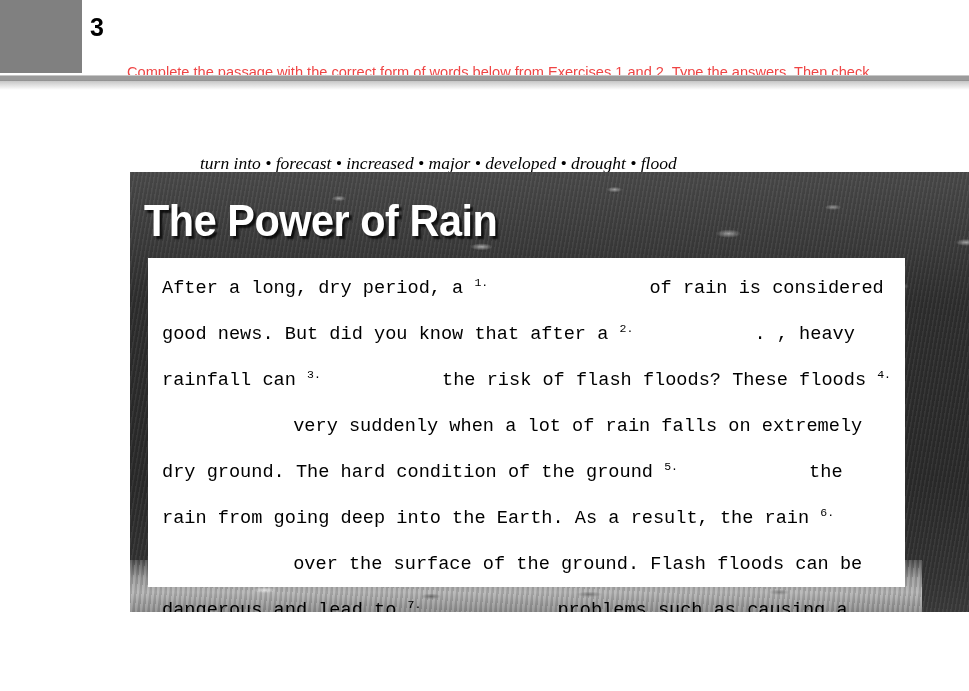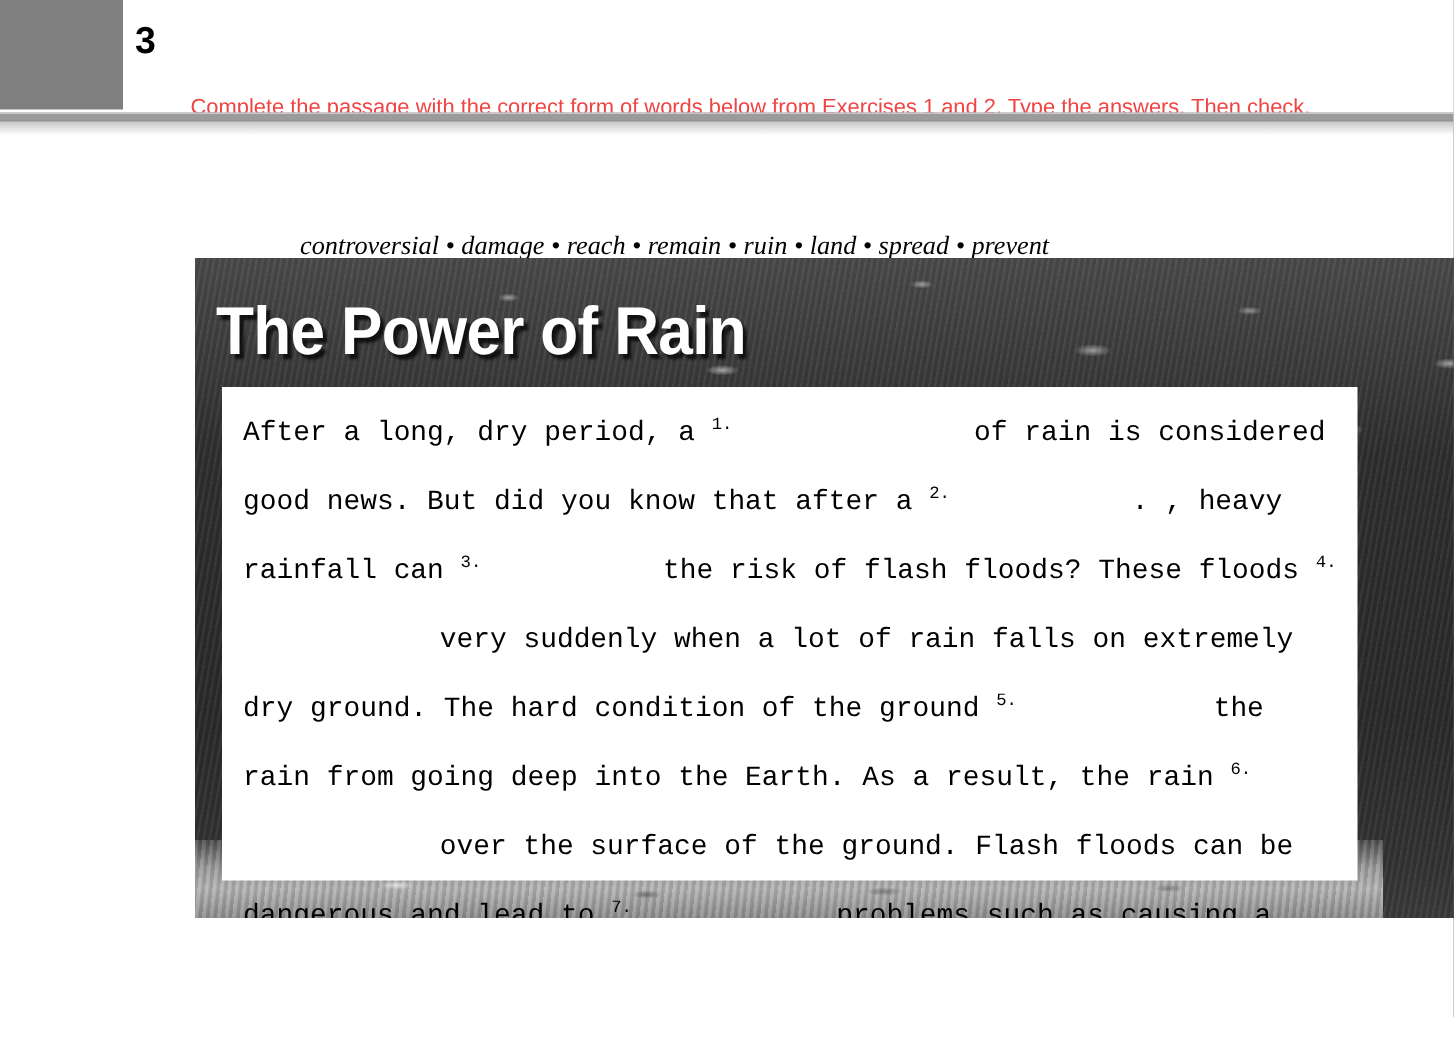--- a/index.html
+++ b/index.html
@@ -180,20 +180,21 @@
 
 <div id="header-band">
   <div id="header-grey-block"></div>
   <div id="exercise-number">3</div>
   <div id="instruction-text">Complete the passage with the correct form of words below from Exercises 1 and 2. Type the answers. Then check.</div>
 </div>
 <div id="header-rule"></div>
 <div id="header-rule-shadow"></div>
 
 <div id="word-bank">
+  <div>turn into • forecast • increased • major • developed • drought • flood</div>
   <div>controversial • damage • reach • remain • ruin • land • spread • prevent</div>
 </div>
 
 <div id="banner">
   <div id="banner-texture"></div>
   <div id="banner-splash"></div>
   <div id="banner-title">The Power of Rain</div>
 
   <div id="passage-box" style="left:18px; top:86px;">
     <div id="passage-text"><span>After a long, dry period, a </span><span class="gapnum">1.</span><span class="gap g1"> </span><span> of rain is considered good news. But did you know that after a </span><span class="gapnum">2.</span><span class="gap g2"> </span><span> . , heavy rainfall can </span><span class="gapnum">3.</span><span class="gap g3"> </span><span> the risk of flash floods? These floods </span><span class="gapnum">4.</span><span class="gap g4"> </span><span> very suddenly when a lot of rain falls on extremely dry ground. The hard condition of the ground </span><span class="gapnum">5.</span><span class="gap g5"> </span><span> the rain from going deep into the Earth. As a result, the rain </span><span class="gapnum">6.</span><span class="gap g6"> </span><span> over the surface of the ground. Flash floods can be dangerous and lead to </span><span class="gapnum">7.</span><span class="gap g7"> </span><span> problems such as causing a road to suddenly </span><span class="gapnum">8.</span><span class="gap g8"> </span><span> a river.</span></div>

